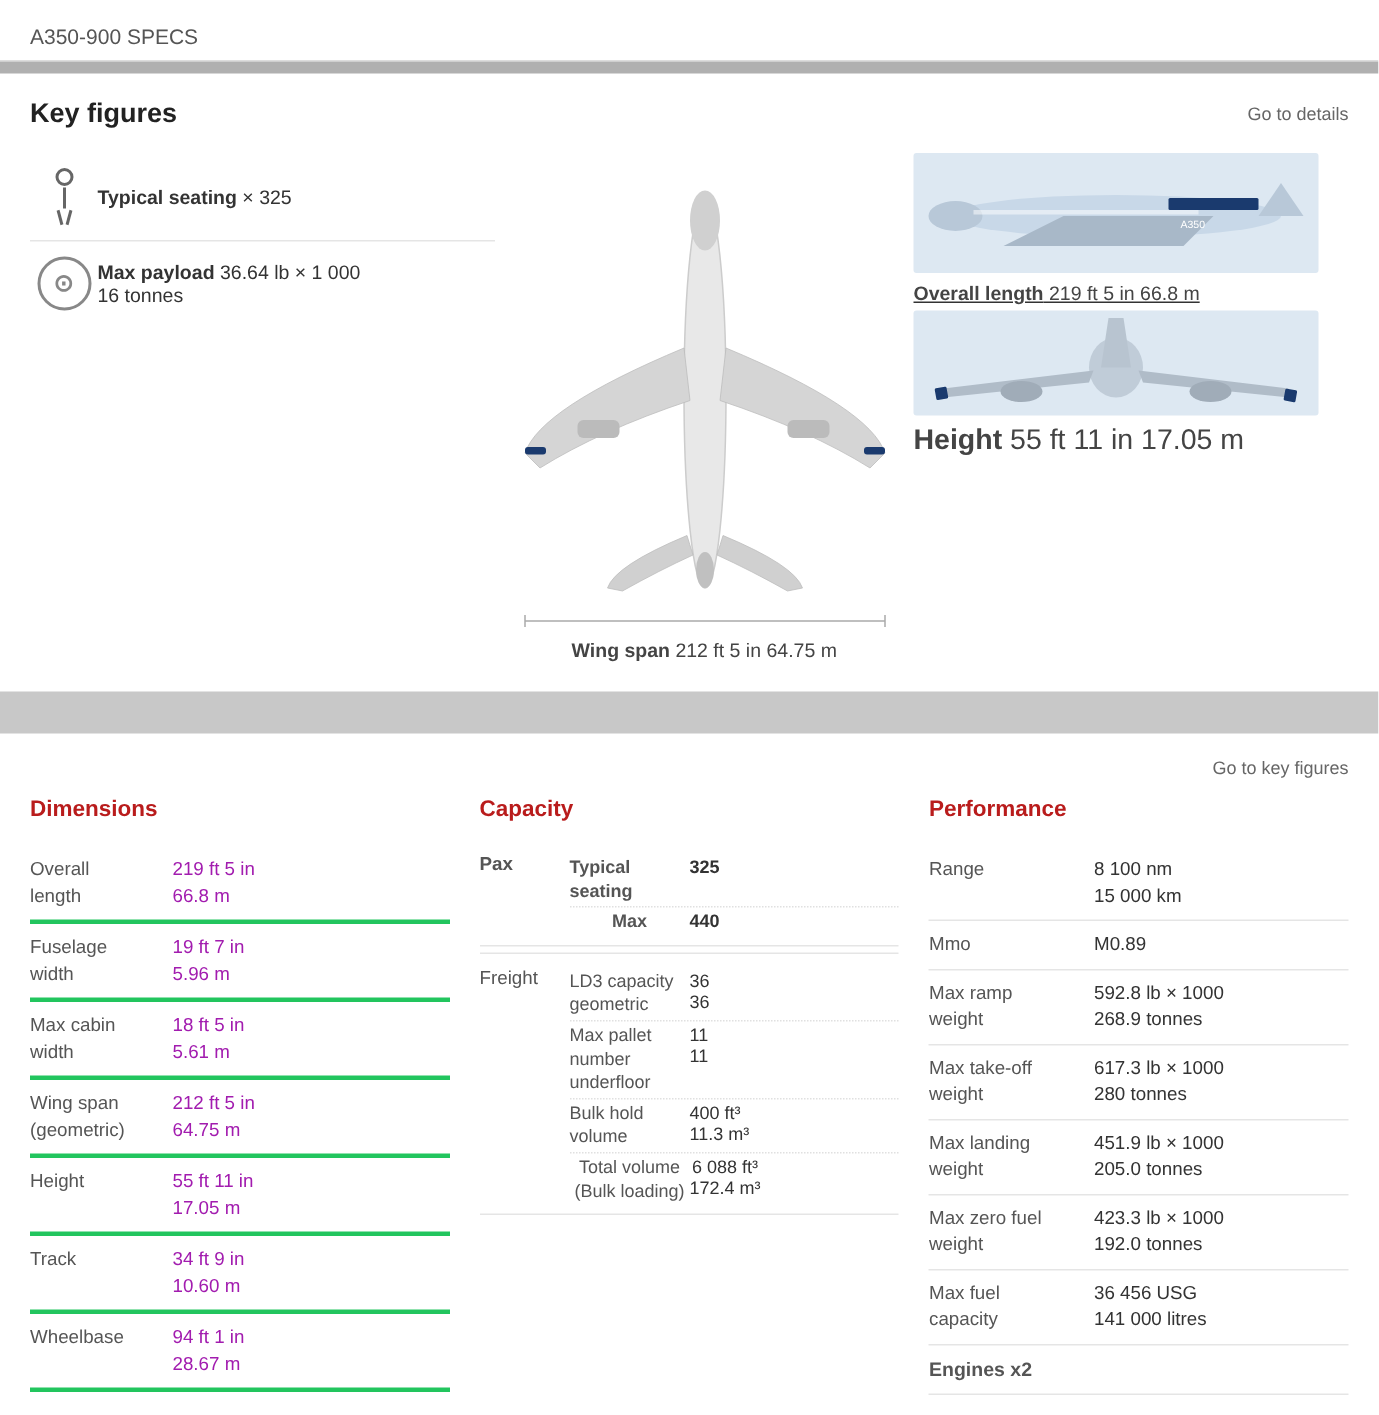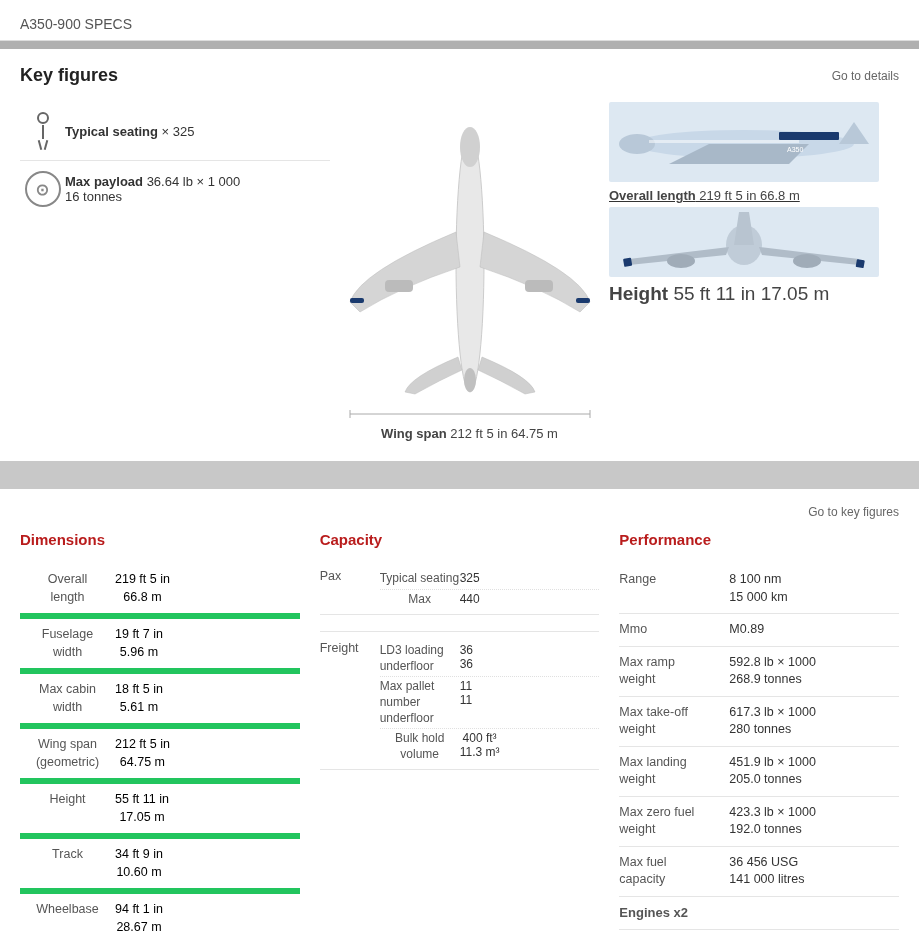--- a/index.html
+++ b/index.html
@@ -33,23 +33,23 @@
     
     .details-section { padding: 10px 20px 30px; }
     .go-to-key-figures { text-align: right; font-size: 12px; color: #666; cursor: pointer; padding: 6px 0 12px; }
 
     .details-columns { display: flex; gap: 0; }
     .details-col { flex: 1; padding-right: 20px; }
     .details-col:last-child { padding-right: 0; }
 
     .details-col-title { font-size: 15px; font-weight: bold; color: #b91c1c; margin-bottom: 14px; padding-bottom: 2px; }
 
-    .detail-row { display: flex; padding: 7px 0; border-bottom: 6px solid #22c55e; font-size: 12.5px; text-align: center; }
+    .detail-row { display: flex; padding: 7px 0; border-bottom: 3px solid #22c55e; font-size: 12.5px; }
     .detail-label { width: 95px; flex-shrink: 0; color: #555; line-height: 1.4; }
-    .detail-value { color: #000000; line-height: 1.4; }
+    .detail-value { color: #a21caf; line-height: 1.4; }
     .cap-row { display: flex; padding: 5px 0; border-bottom: 1px solid #e5e5e5; font-size: 12.5px; align-items: flex-start; }
     .cap-row-label { width: 60px; flex-shrink: 0; color: #555; }
     .cap-table { flex: 1; }
     .cap-table-row { display: flex; padding: 2px 0; border-bottom: 1px dotted #e0e0e0; }
     .cap-table-row:last-child { border-bottom: none; text-align: center; }
     .cap-sub-label { width: 80px; flex-shrink: 0; color: #555; font-size: 12px; line-height: 1.3; }
     .cap-sub-value { color: #333; font-size: 12px; }
 
     
     .perf-row { display: flex; padding: 7px 0; border-bottom: 1px solid #e5e5e5; font-size: 12.5px; }
@@ -220,52 +220,56 @@
       </div>
       <div class="detail-row">
         <div class="detail-label">Wheelbase</div>
         <div class="detail-value">94 ft 1 in<br>28.67 m</div>
       </div>
     </div>
 
     <div class="details-col">
       <div class="details-col-title">Capacity</div>
 
-      <div style="border-bottom:1px solid #e5e5e5;padding-bottom:16px;margin-bottom:4px;">
+      <div style="border-bottom:1px solid #e5e5e5;padding-bottom:4px;margin-bottom:4px;font-weight:bold;">
         <div class="cap-row">
           <div class="cap-row-label">Pax</div>
           <div class="cap-table">
             <div class="cap-table-row">
               <div class="cap-sub-label">Typical seating</div>
               <div class="cap-sub-value">325</div>
             </div>
             <div class="cap-table-row">
               <div class="cap-sub-label">Max</div>
               <div class="cap-sub-value">440</div>
             </div>
           </div>
         </div>
       </div>
 
       <div>
         <div class="cap-row">
           <div class="cap-row-label">Freight</div>
           <div class="cap-table">
             <div class="cap-table-row">
-              <div class="cap-sub-label">LD3 loading underfloor</div>
+              <div class="cap-sub-label">LD3 capacity geometric</div>
               <div class="cap-sub-value">36<br>36</div>
             </div>
             <div class="cap-table-row">
               <div class="cap-sub-label">Max pallet number underfloor</div>
               <div class="cap-sub-value">11<br>11</div>
             </div>
             <div class="cap-table-row">
               <div class="cap-sub-label">Bulk hold volume</div>
               <div class="cap-sub-value">400 ft³<br>11.3 m³</div>
             </div>
+            <div class="cap-table-row">
+              <div class="cap-sub-label">Total volume (Bulk loading)</div>
+              <div class="cap-sub-value">6 088 ft³<br>172.4 m³</div>
+            </div>
           </div>
         </div>
       </div>
     </div>
 
     <div class="details-col" style="padding-right:0;">
       <div class="details-col-title">Performance</div>
 
       <div class="perf-row">
         <div class="perf-label">Range</div>

